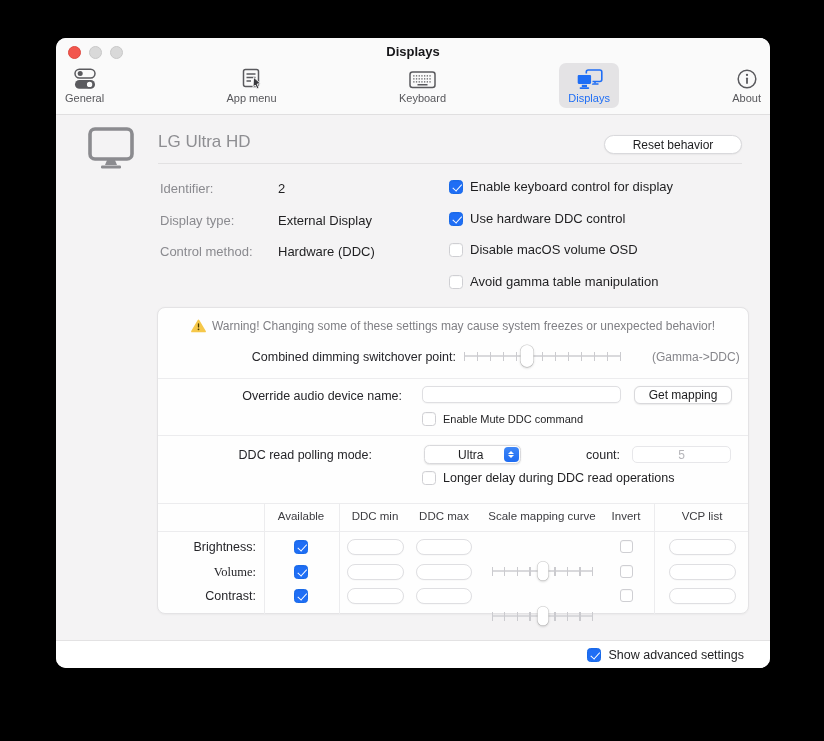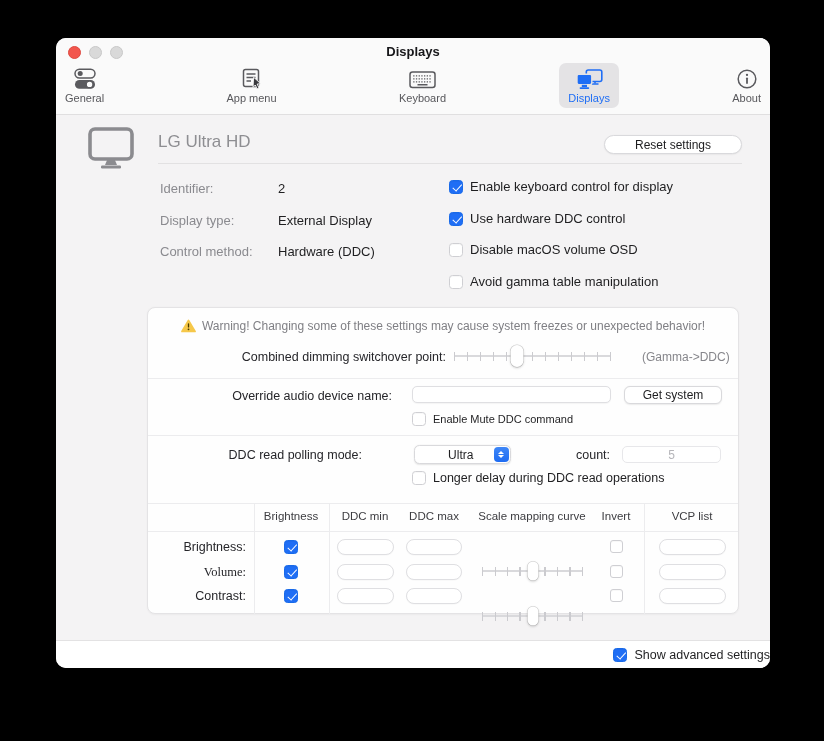--- a/index.html
+++ b/index.html
@@ -73,21 +73,21 @@
     content:''; display:block; width:3.5px; height:7.5px;
     border:solid #fff; border-width:0 1.7px 1.7px 0;
     transform:rotate(42deg); margin:1.3px 0 0 4.6px;
   }
   .cb.small { width:13px; height:13px; border-radius:3px; }
   .opt-row { display:flex; align-items:center; gap:7px; }
   .opt-label { font-size:13px; color:#1f1f21; }
 
   
   .box {
-    left:91px; top:192px; width:592px; height:307px;
+    left:101px; top:192px; width:592px; height:307px;
     background:#fefefe; border:1px solid #e4e3e5; border-radius:8px;
     box-shadow:0 .5px 2px rgba(0,0,0,.04);
   }
   .sep-h { position:absolute; left:0; right:0; height:1px; background:#ececee; }
   .sep-v { position:absolute; width:1px; background:#ececee; }
 
   .box-label { font-size:12.5px; color:#26262a; text-align:right; }
   .box-gray  { font-size:12px; color:#86868b; }
   .warn-row { left:0; right:0; top:11px; display:flex; justify-content:center; align-items:center; gap:6px; }
   .warn-text { font-size:12px; color:#7f7f84; }
@@ -136,21 +136,21 @@
 
   
   .th { position:absolute; top:202px; font-size:11.5px; color:#3c3c40; text-align:center; }
   .row-label { position:absolute; width:98px; text-align:right; font-size:12.5px; color:#26262a; }
 
   
   .footer {
     position:absolute; left:0; right:0; bottom:0; height:28px;
     background:#fff; border-top:1px solid #e3e2e3;
     display:flex; align-items:center; justify-content:flex-end;
-    gap:7px; 
+    gap:7px; padding-right:26px;
   }
   .footer-label { font-size:12.5px; color:#1f1f21; }
 </style>
 </head>
 <body>
 
 <div class="window">
 
   <div class="chrome">
     <div class="traffic">
@@ -225,21 +225,21 @@
   <div class="content">
 
     <span class="abs" style="left:32px; top:12px;">
       <svg width="46" height="44" viewBox="0 0 46 44">
         <rect x="2" y="2" width="42" height="30" rx="5" fill="none" stroke="#8b8b8f" stroke-width="3.6"></rect>
         <path d="M19.5 32 h7 l2.5 6 h-12 z" fill="#8b8b8f"></path>
         <rect x="13" y="38.5" width="20" height="3" rx="1.2" fill="#8b8b8f"></rect>
       </svg>
     </span>
     <div class="abs device-name">LG Ultra HD</div>
-    <button class="abs btn reset-btn">Reset settings</button>
+    <button class="abs btn reset-btn">Reset behavior</button>
     <div class="abs hdr-divider"></div>
 
     <div class="abs info-label" style="left:104px; top:66px;">Identifier:</div>
     <div class="abs info-value" style="left:222px; top:66px;">2</div>
     <div class="abs info-label" style="left:104px; top:98px;">Display type:</div>
     <div class="abs info-value" style="left:222px; top:98px;">External Display</div>
     <div class="abs info-label" style="left:104px; top:129px;">Control method:</div>
     <div class="abs info-value" style="left:222px; top:129px;">Hardware (DDC)</div>
 
     <div class="abs opt-row" style="left:393px; top:96px;">
@@ -277,21 +277,21 @@
         <span class="line"></span>
           <span class="ticks"></span>
         <span class="thumb" style="left: 40%;"></span>
       </div>
       <div class="abs box-gray" style="left:494px; top:42px;">(Gamma-&gt;DDC)</div>
 
       <div class="sep-h" style="top:70px;"></div>
 
       <div class="abs box-label" style="left:0; top:81px; width:244px;">Override audio device name:</div>
       <input class="abs tfield" style="left: 264px; top: 78px; width: 199px; height: 17px;" value="">
-      <button class="abs btn" style="left:476px; top:78px; width:98px; height:18px; border-radius:6px;">Get system</button>
+      <button class="abs btn" style="left:476px; top:78px; width:98px; height:18px; border-radius:6px;">Get mapping</button>
       <div class="abs opt-row" style="left:264px; top:104px;">
         <span class="cb"></span>
         <span class="opt-label" style="font-size:11px;">Enable Mute DDC command</span>
       </div>
 
       <div class="sep-h" style="top:127px;"></div>
 
       <div class="abs box-label" style="left:0; top:140px; width:214px;">DDC read polling mode:</div>
       <div class="abs dropdown">
         <span class="dd-label">Ultra</span>
@@ -302,21 +302,21 @@
       </div>
       <div class="abs box-label" style="left:428px; top:140px;">count:</div>
       <input class="abs tfield disabled" style="left: 474px; top: 138px; width: 99px; height: 17px;" disabled="" value="5">
       <div class="abs opt-row" style="left:264px; top:163px;">
         <span class="cb"></span>
         <span class="opt-label" style="font-size:12.5px;">Longer delay during DDC read operations</span>
       </div>
 
       <div class="sep-h" style="top:195px;"></div>
 
-      <div class="th" style="left:108px; width:70px;">Brightness</div>
+      <div class="th" style="left:108px; width:70px;">Available</div>
       <div class="th" style="left:182px; width:70px;">DDC min</div>
       <div class="th" style="left:251px; width:70px;">DDC max</div>
       <div class="th" style="left:324px; width:120px;">Scale mapping curve</div>
       <div class="th" style="left:438px; width:60px;">Invert</div>
       <div class="th" style="left:509px; width:70px;">VCP list</div>
 
       <div class="sep-h" style="top:223px;"></div>
       <div class="sep-v" style="left:106px; top:195px; height:112px;"></div>
       <div class="sep-v" style="left:181px; top:195px; height:112px;"></div>
       <div class="sep-v" style="left:496px; top:195px; height:112px;"></div>

